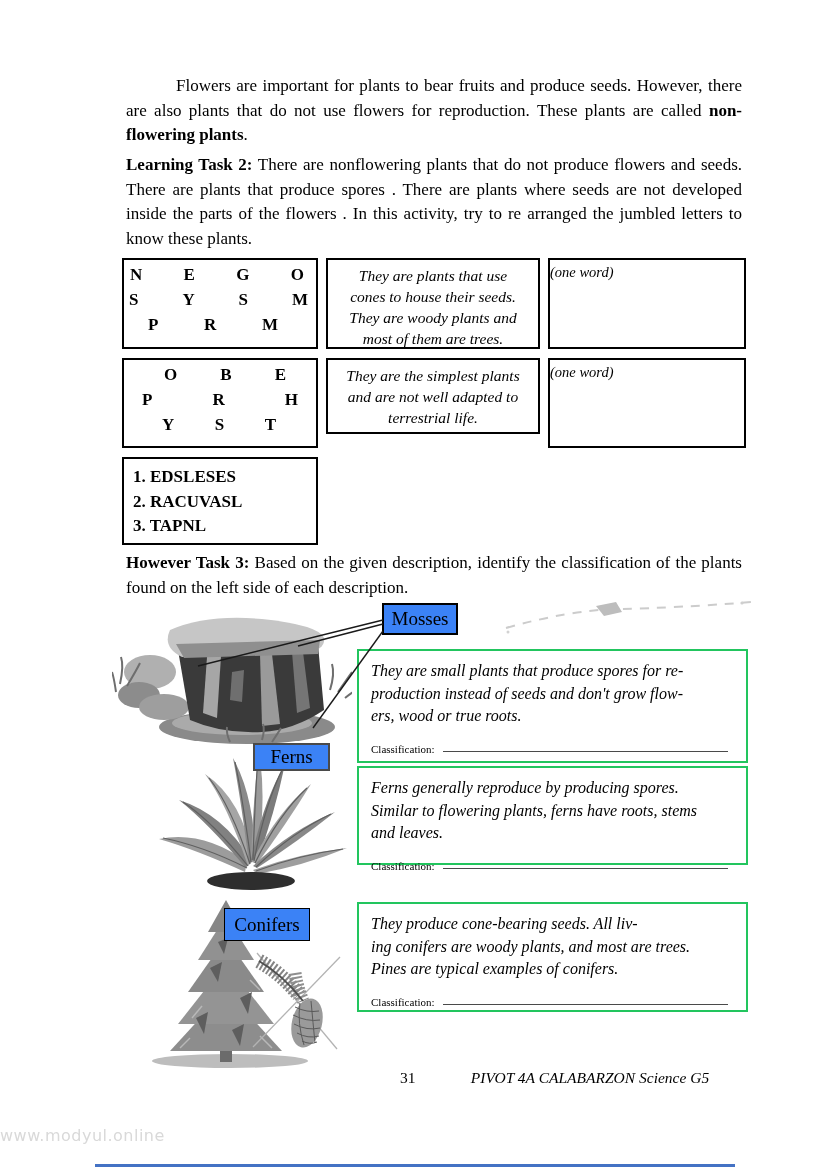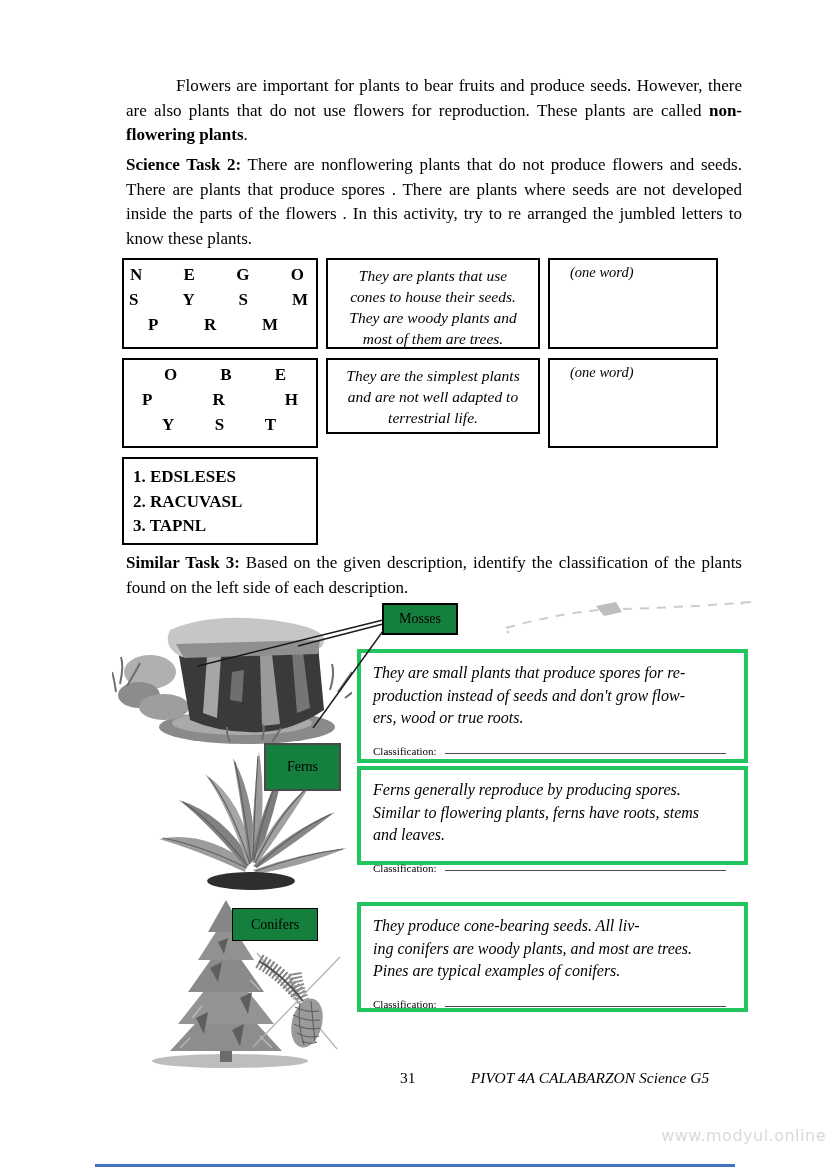--- a/index.html
+++ b/index.html
@@ -13,47 +13,47 @@
   
   .prow{position:absolute;left:122px;display:flex;gap:8px;}
   .pcell{border:2px solid #000;background:#fff;box-sizing:border-box;}
   .pletters{width:196px;display:flex;flex-direction:column;justify-content:flex-start;padding-top:2px;}
   .lln{display:flex;justify-content:space-between;font-weight:bold;font-size:17px;line-height:25px;}
   .r1l1{padding:0 12px 0 6px;} .r1l2{padding:0 8px 0 5px;} .r1l3{padding:0 38px 0 24px;}
   .r2l1{padding:0 30px 0 40px;} .r2l2{padding:0 18px 0 18px;} .r2l3{padding:0 40px 0 38px;}
   .plist{font-weight:bold;font-size:17px;line-height:24.5px;padding:6px 4px 0 9px;white-space:pre-line;}
   .pdesc{width:214px;font-style:italic;font-size:15.5px;line-height:21px;text-align:center;
          padding:5px 6px 0 6px;white-space:pre-line;}
-  .phint{width:170px;font-style:italic;font-size:14.5px;padding:4px 6px 0 20px;}
+  .phint{width:198px;font-style:italic;font-size:14.5px;padding:4px 6px 0 0;}
   
-  .plabel{position:absolute;border:2px solid #000;background:#15803d;display:flex;align-items:center;
-          justify-content:center;font-size:14px;box-sizing:border-box;z-index:3;}
+  .plabel{position:absolute;border:2px solid #000;background:#3b82f6;display:flex;align-items:center;
+          justify-content:center;font-size:19px;box-sizing:border-box;z-index:3;}
   
-  .dbox{position:absolute;left:357px;width:391px;border:4px solid #22c55e;background:#fff;
+  .dbox{position:absolute;left:357px;width:391px;border:2px solid #22c55e;background:#fff;
         box-sizing:border-box;padding:9px 12px 0 12px;z-index:2;}
   .dtext{font-style:italic;font-size:16px;line-height:22.5px;white-space:pre-line;}
   .clsrow{display:flex;align-items:flex-end;margin-top:9px;font-size:11px;}
   .clsline{flex:1;border-bottom:1.5px solid #4a4a4a;margin:0 6px 3px 8px;height:14px;}
   .footer-num{position:absolute;top:1069px;left:400px;width:60px;text-align:left;font-size:15.5px;}
   .footer-title{position:absolute;top:1069px;left:440px;width:300px;text-align:center;
                 font-style:italic;font-size:15.5px;}
-  .watermark{position:absolute;top:1126px;left:0;width:826px;text-align:right;
+  .watermark{position:absolute;top:1126px;left:0;width:826px;text-align:left;
              font-family:"DejaVu Sans","Liberation Sans",sans-serif;font-size:16px;
              letter-spacing:.5px;}
   .bluebar{position:absolute;left:95px;top:1164px;width:640px;height:3px;}
   svg{display:block;}
 </style>
 </head>
 <body>
 
 <div class="page">
 
   <p class="para indent" style="top:72px"><span>Flowers are important for plants to bear fruits and produce seeds. However, there are also plants that do not use flowers for reproduction. These plants are called </span><span class="b">non-flowering plants</span><span>.</span></p>
 
-  <p class="para" style="top:151px"><span class="b">Science Task 2:</span><span> There are nonflowering plants that do not produce flowers and seeds. There are plants that produce spores . There are plants where seeds are not developed inside the parts of the flowers . In this activity, try to re arranged the jumbled letters to know these plants.</span></p>
+  <p class="para" style="top:151px"><span class="b">Learning Task 2:</span><span> There are nonflowering plants that do not produce flowers and seeds. There are plants that produce spores . There are plants where seeds are not developed inside the parts of the flowers . In this activity, try to re arranged the jumbled letters to know these plants.</span></p>
 
   <div class="prow" style="top:258px">
     <div class="pcell pletters" style="height:91px">
       <div class="lln r1l1">
           <span>N</span>
           <span>E</span>
           <span>G</span>
           <span>O</span>
         </div>
       <div class="lln r1l2">
@@ -100,21 +100,21 @@
   </div>
 
   <div class="prow" style="top:457px">
     <div class="pcell" style="width:196px;height:88px">
       <div class="plist">1. EDSLESES
 2. RACUVASL
 3. TAPNL</div>
     </div>
   </div>
 
-  <p class="para" style="top:549px"><span class="b">Similar Task 3:</span><span> Based on the given description, identify the classification of the plants found on the left side of each description.</span></p>
+  <p class="para" style="top:549px"><span class="b">However Task 3:</span><span> Based on the given description, identify the classification of the plants found on the left side of each description.</span></p>
 
   <svg class="abs" style="left:500px;top:596px" width="260" height="42" viewBox="0 0 260 42">
     <path d="M6,32 Q70,14 118,13 Q175,12 252,6" fill="none" stroke="#cccccc" stroke-width="2" stroke-dasharray="9,8"></path>
     <path d="M96,10 L116,6 L122,16 L104,20 Z" fill="#bdbdbd"></path>
     <circle cx="242" cy="7" r="1.6" fill="#cfcfcf"></circle>
       <circle cx="8" cy="36" r="1.5" fill="#d2d2d2"></circle>
   </svg>
 
   <svg class="abs" style="left:112px;top:612px" width="240" height="135" viewBox="0 0 240 135">
     <ellipse cx="135" cy="115" rx="88" ry="17" fill="#8a8a8a"></ellipse>
@@ -181,21 +181,21 @@
         <path d="M108,118 Q110,56 113,14"></path>
           <path d="M109,119 Q120,62 138,26"></path>
         <path d="M110,121 Q134,72 162,46"></path>
           <path d="M111,125 Q148,90 186,72"></path>
         <path d="M111,129 Q154,113 198,107"></path>
       </g>
       <ellipse cx="106" cy="139" rx="44" ry="9" fill="#2e2e2e"></ellipse>
     </g>
   </svg>
 
-  <div class="plabel" style="left:264px;top:743px;width:77px;height:48px;border-color:#4a4a4a">
+  <div class="plabel" style="left:253px;top:743px;width:77px;height:28px;border-color:#4a4a4a">
       <span>Ferns</span>
     </div>
 
   <div class="dbox" style="top:766px;height:99px">
     <div class="dtext">Ferns generally reproduce by producing spores.
 Similar to flowering plants, ferns have roots, stems
 and leaves.</div>
     <div class="clsrow">
       <span>Classification:</span>
       <span class="clsline"></span>
@@ -236,21 +236,21 @@
       <path d="M50,64 q12,6 24,4"></path>
         <path d="M48,72 q14,7 27,5"></path>
         <path d="M49,81 q13,7 26,4"></path>
       <path d="M52,90 q11,6 22,3"></path>
         <path d="M57,98 q8,4 15,1"></path>
       <path d="M55,60 q-3,20 4,42"></path>
         <path d="M66,58 q2,22 4,42"></path>
     </g>
   </svg>
 
-  <div class="plabel" style="left:232px;top:908px;width:86px;height:33px;border-width:1.5px">
+  <div class="plabel" style="left:224px;top:908px;width:86px;height:33px;border-width:1.5px">
       <span>Conifers</span>
     </div>
 
   <div class="dbox" style="top:902px;height:110px">
     <div class="dtext">They produce cone-bearing seeds. All liv-
 ing conifers are woody plants, and most are trees.
 Pines are typical examples of conifers.</div>
     <div class="clsrow">
       <span>Classification:</span>
       <span class="clsline"></span>

